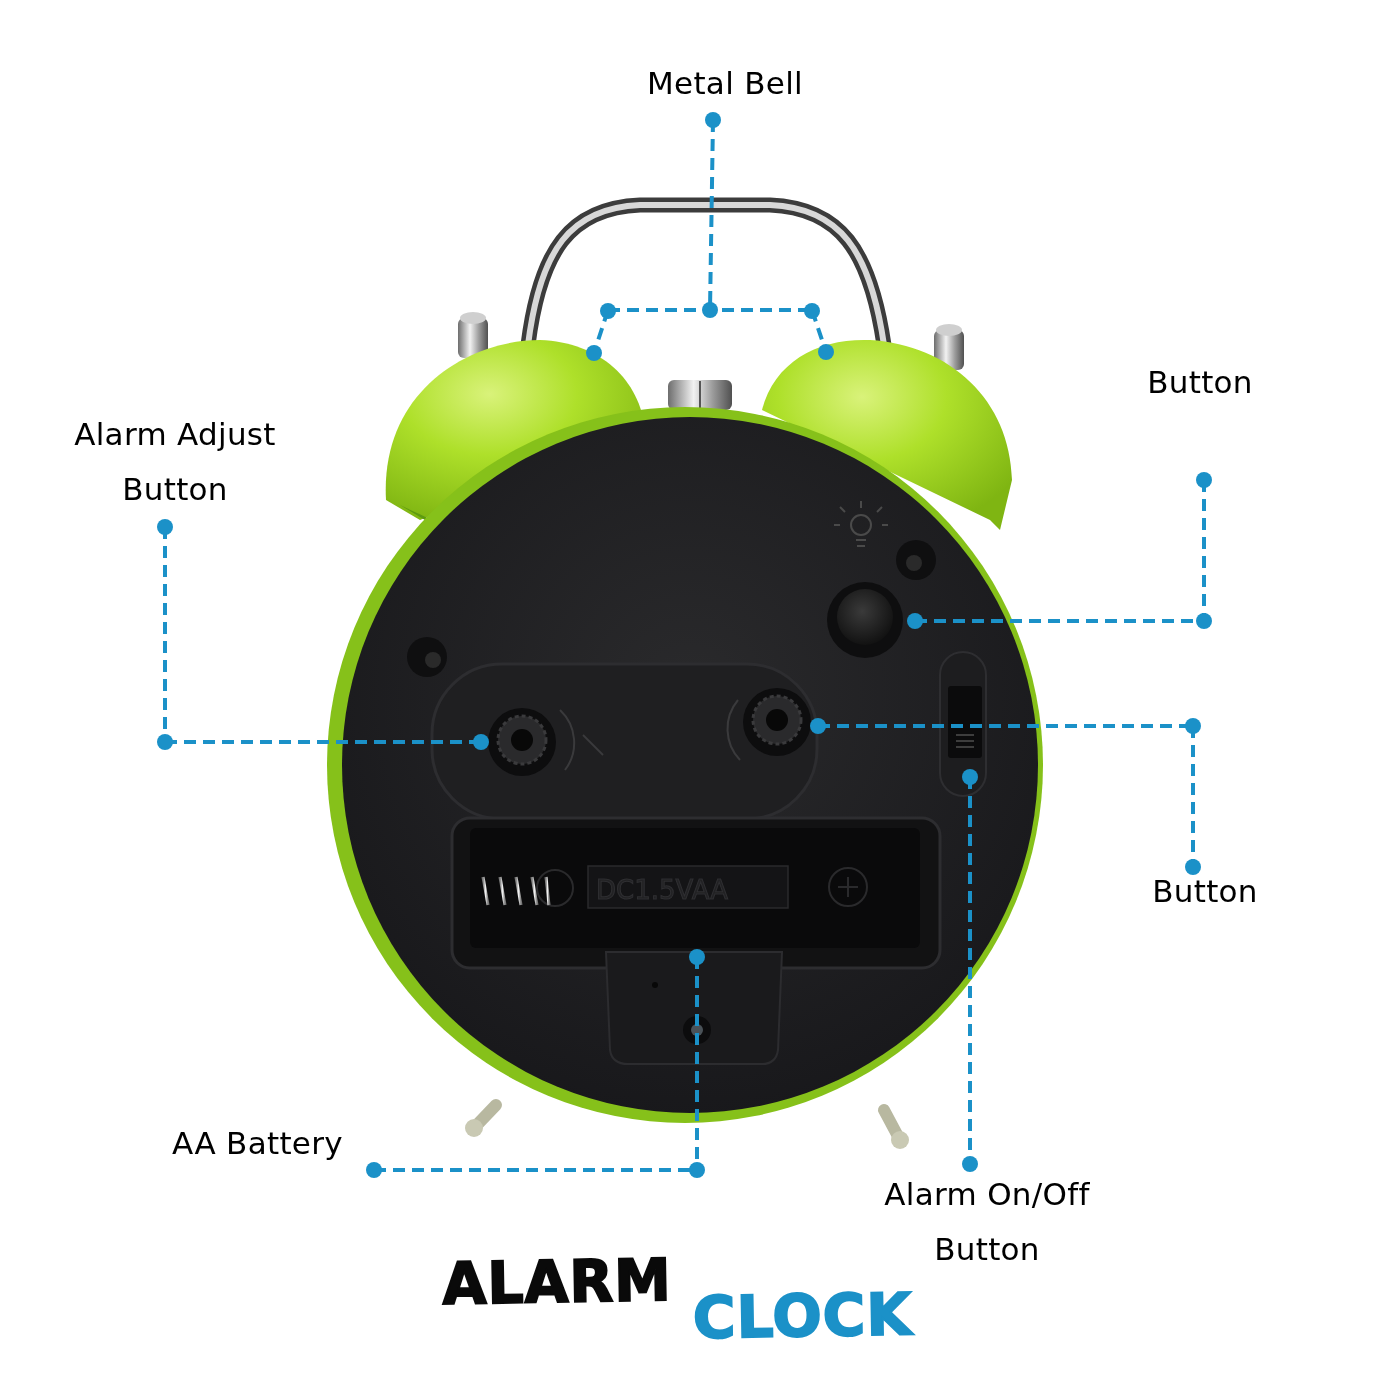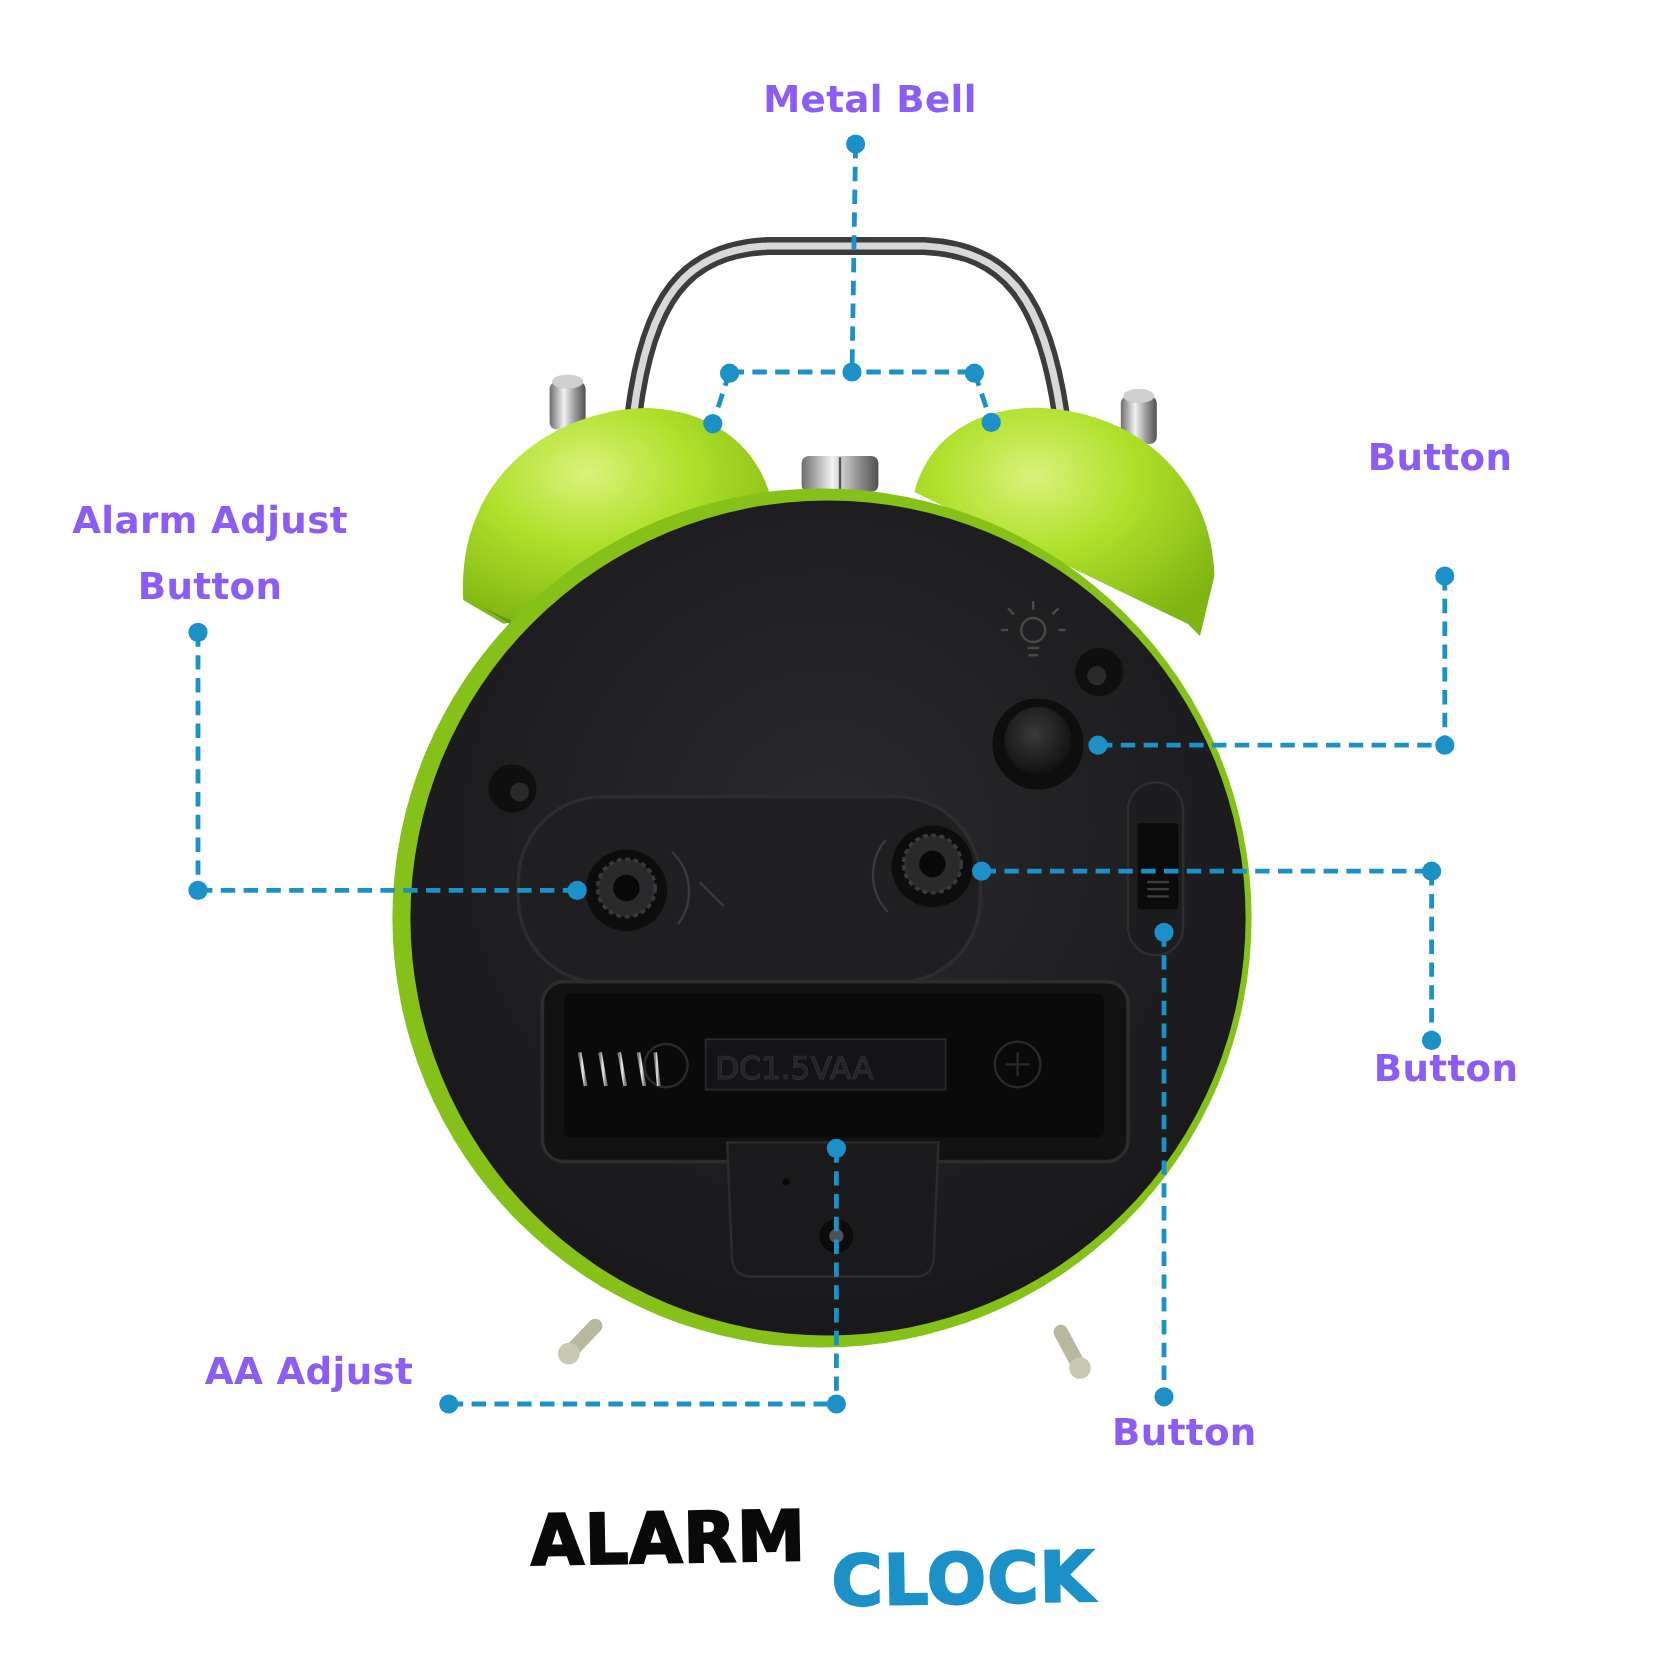--- a/index.html
+++ b/index.html
@@ -1,24 +1,24 @@
 <!DOCTYPE html>
 <html><head>
   <meta charset="utf-8">
   <style>
     * { box-sizing: border-box; margin: 0; padding: 0; }
     html, body { width: 1400px; height: 1400px; background: #ffffff; overflow: hidden; }
     body { position: relative; font-family: "DejaVu Sans", sans-serif; }
 
     .label {
       position: absolute;
-      color: #8b5cf6;
+      color: #000000;
       font-family: "DejaVu Sans", sans-serif;
       font-size: 31px;
-      font-weight: 700;
+      font-weight: 400;
       line-height: 55px;
       text-align: center;
       letter-spacing: 0.3px;
       white-space: nowrap;
     }
     .label span { display: block; }
 
     svg.stage { position: absolute; left: 0; top: 0; }
 
     .title {
@@ -231,21 +231,22 @@
 
 <div class="label" style="left:1075px; top:355px; width:250px;">
   <span>Button</span>
 </div>
 
 <div class="label" style="left:1090px; top:866px; width:230px; line-height:50px;">
   <span>Button</span>
 </div>
 
 <div class="label" style="left:145px; top:1116px; width:225px; line-height:54px;">
-  <span>AA Adjust</span>
+  <span>AA Battery</span>
 </div>
 
 <div class="label" style="left:862px; top:1167px; width:250px;">
+  <span>Alarm On/Off</span>
   <span>Button</span>
 </div>
 
 <div class="title title-alarm">ALARM</div>
 <div class="title title-clock">CLOCK</div>
 
 </body></html>

